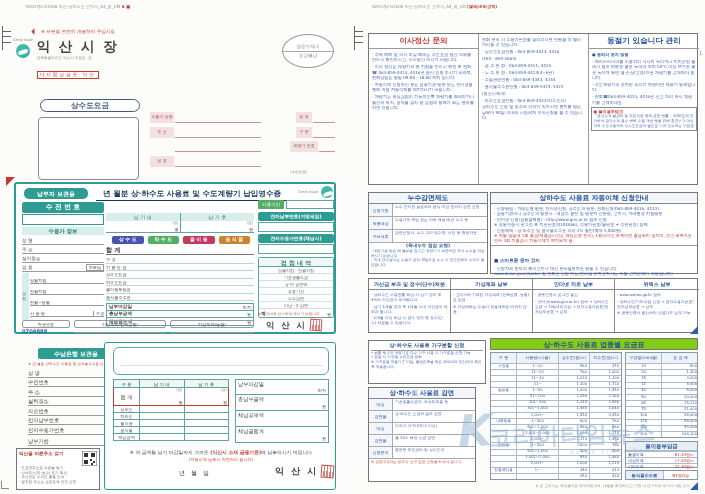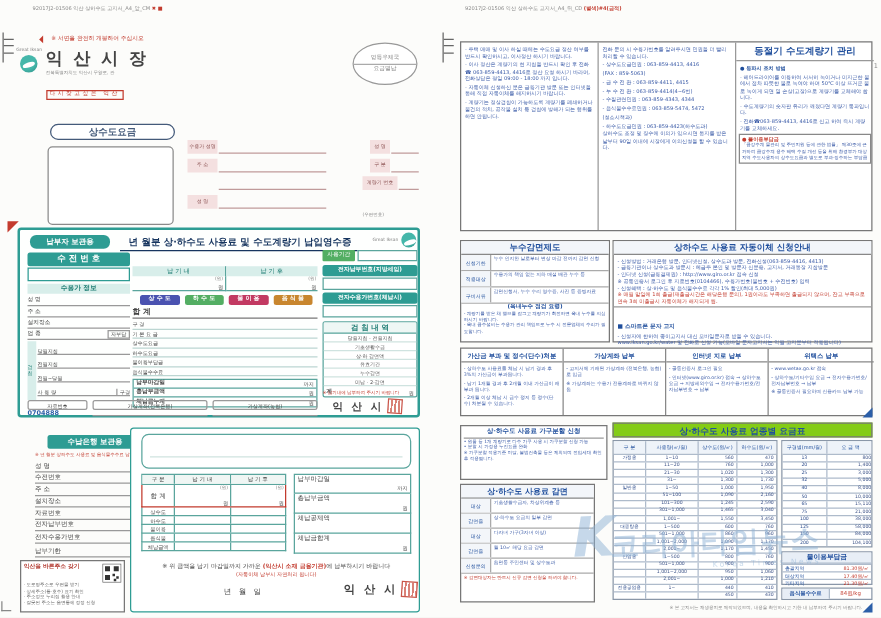--- a/index.html
+++ b/index.html
@@ -436,20 +436,21 @@
       <i></i>
     </div>
   <div class="x f4 gy" style="left:372px;top:4px">
     <span>92017J2-01506 익산 상하수도 고지서_A4_뒤_CD</span>
     <span class="rd b">(별색)#4(금적)</span>
   </div>
   <div class="x f5 gy" style="left:699px;top:50px">1</div>
 
   <div class="x bxn" style="left:368px;top:33px;width:330px;height:152px">
     <div class="infocol" style="left:0;width:110px">
+      <div class="infohd rd">이사정산 문의</div>
       <div class="infobody f4">
 
       <div>- 주택 매매 및 이사 하실 때에는 수도요금 정산 여부를 반드시 확인하시고, 이사정산 하시기 바랍니다.</div>
           <div>- 이사 정산은 계량기의 현 지침을 반드시 확인 후 전화☎ 063-859-4413, 4416로 정산 요청 하시기 바라며, 전화상담은 평일 09:00 - 18:00 까지 입니다.</div>
           <div>- 자동이체 신청하신 분은 금융기관 방문 또는 인터넷을 통해 직접 자동이체를 해지하시기 바랍니다.</div>
           <div>- 계량기는 정상검침이 가능하도록 계량기를 폐쇄하거나 물건의 적치, 공작물 설치 등 검침에 방해가 되는 행위를 하면 안됩니다.</div>
         </div>
     </div>
     <div class="infocol" style="left:110px;width:110px">
       <div class="infobody f4">
@@ -460,21 +461,21 @@
           <div>- 급  수  전  환 : 063-859-4411, 4415</div>
           <div>- 누  수  전  환 : 063-859-4414(4~6번)</div>
           <div>- 수질관련민원 : 063-859-4343, 4344</div>
           <div>- 음식물수수료민원 : 063-859-5474, 5472</div>
           <div>   (청소시책과)</div>
           <div>- 하수도요금민원 : 063-859-4423(하수도과)</div>
           <div>상하수도 조정 및 징수에 이의가 있으시면 통지를 받은 날부터 90일 이내에 시장에게 이의신청을 할 수 있습니다.</div>
         </div>
     </div>
     <div class="infocol" style="left:220px;width:110px;border-right:none">
-      <div class="infohd nv">동절기 수도계량기 관리</div>
+      <div class="infohd nv">동절기 있습니다 관리</div>
       <div class="infobody f4" style="padding-bottom:0">
         <div class="b nv">● 동파시 조치 방법</div>
         <div>
 
         <div>- 헤어드라이어를 이용하여 서서히 녹이거나 미지근한 물에서 점차 따뜻한 물로 녹여야 하며 50℃ 이상 뜨거운 물로 녹이게 되면 열 손상(고장)으로 계량기를 교체해야 합니다.</div>
             <div>- 수도계량기의 숫자판 유리가 깨졌다면 계량기 동파입니다.</div>
             <div>- 전화☎063-859-4413, 4416로 신고 하여 즉시 계량기를 교체하세요.</div>
           </div>
       </div>
       <div style="margin:1px 2px;border:1px solid #888;padding:1.5px">

